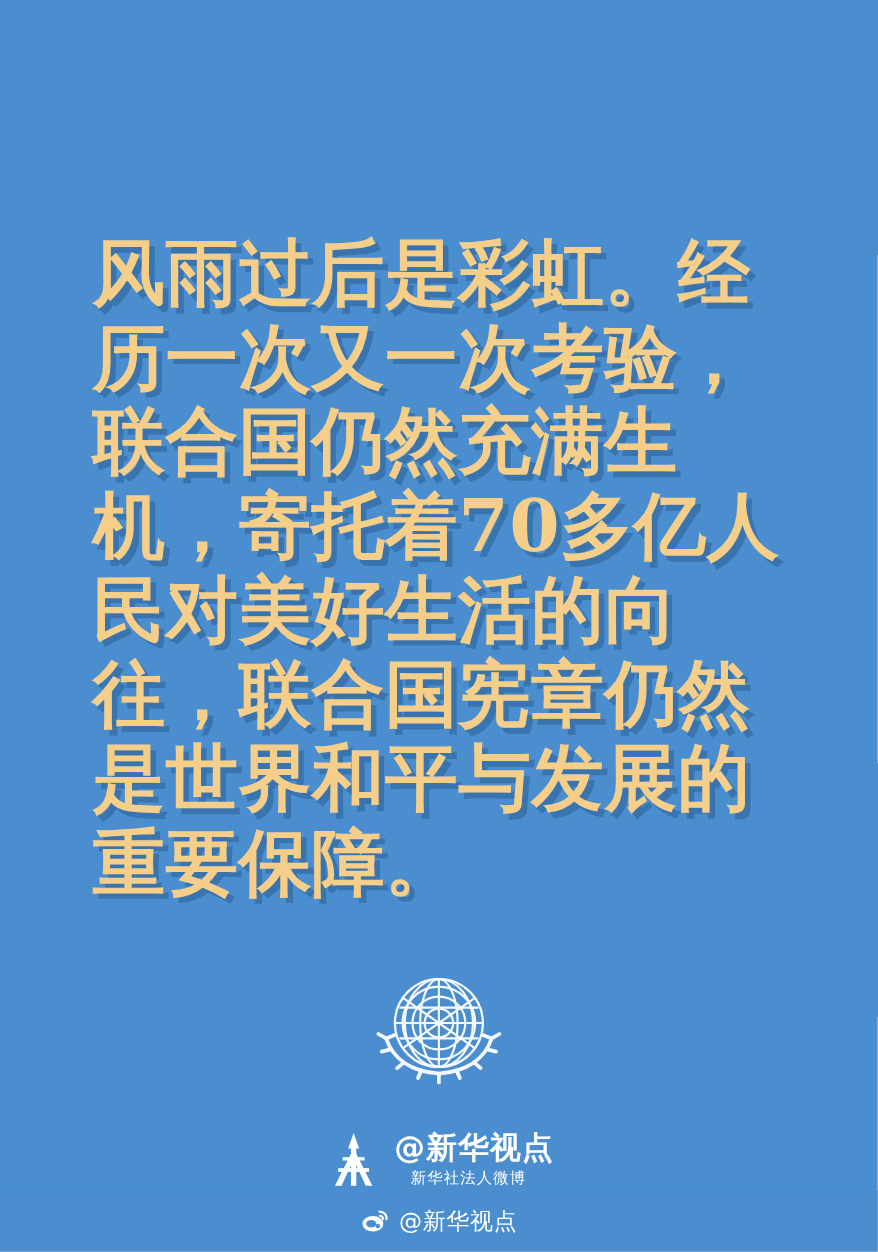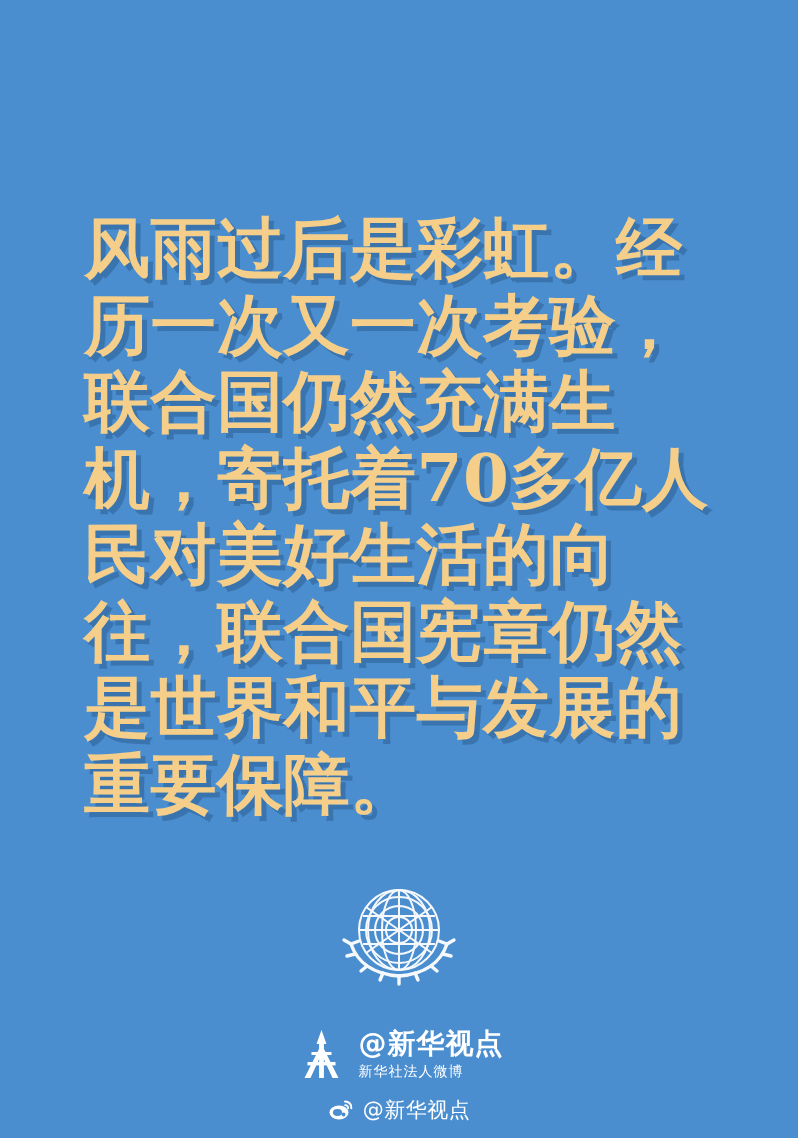--- a/index.html
+++ b/index.html
@@ -70,20 +70,21 @@
     font-weight: bold;
     color: #ffffff;
     letter-spacing: 1px;
   }
   .credit-sub {
     font-family: "DejaVu Sans", "Liberation Sans", sans-serif;
     font-size: 14px;
     color: #ffffff;
     letter-spacing: 1px;
     margin-top: 6px;
+    margin-left: 15px;
   }
   .weibo-bar {
     position: absolute;
     left: 0;
     bottom: 0;
     width: 798px;
     height: 56px;
     display: flex;
     align-items: center;
     justify-content: center;

